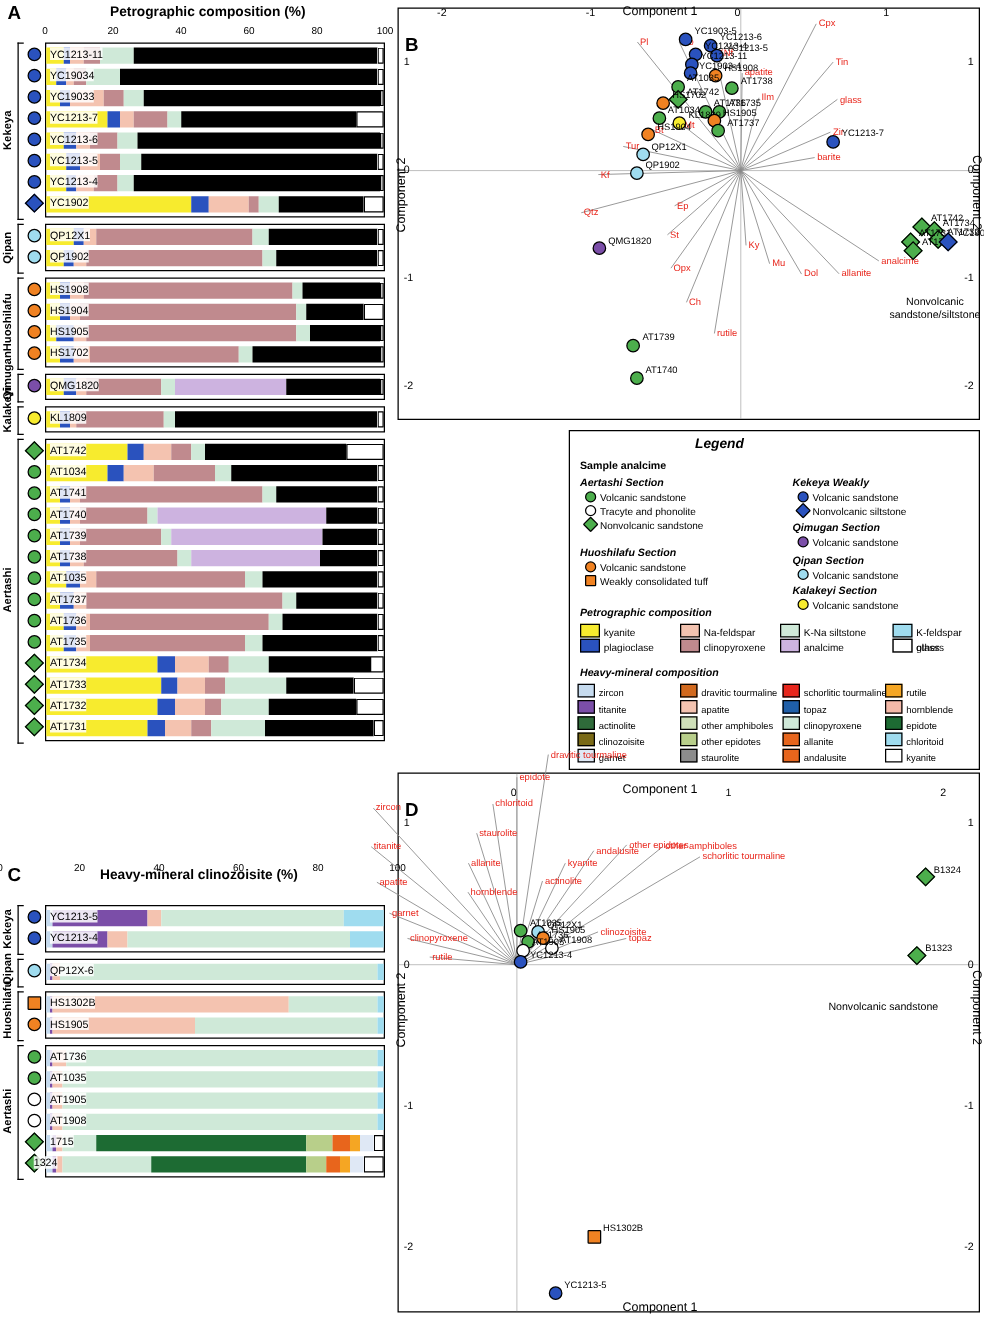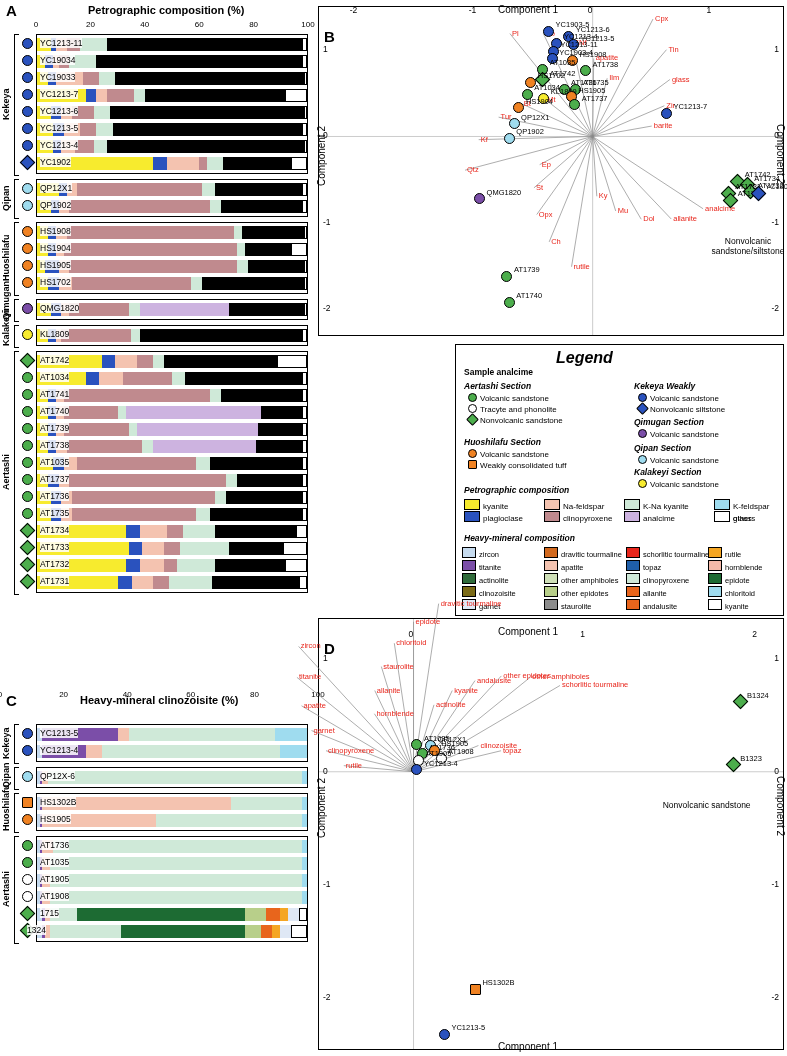--- a/index.html
+++ b/index.html
@@ -29,21 +29,21 @@
   #panelD{position:absolute;left:318px;top:618px;width:466px;height:432px;}
   .biplot{position:absolute;inset:0;border:1px solid #000;box-sizing:border-box;}
   .axlabel{position:absolute;font-size:10px;}
   .vlabel{position:absolute;font-size:10px;writing-mode:vertical-rl;}
   .vlabel.left{transform:rotate(180deg);}
   .ptlab{position:absolute;font-size:7.5px;white-space:nowrap;}
   .varlab{position:absolute;font-size:7.5px;color:#e8261c;white-space:nowrap;}
   .tickl{position:absolute;font-size:8.5px;}
   
   #legend{position:absolute;left:455px;top:344px;width:329px;height:272px;border:1px solid #000;background:#fff;box-sizing:border-box;}
-  .lg-title{font-size:16px;font-weight:bold;font-style:italic;}
+  .lg-title{font-size:11px;font-weight:bold;font-style:italic;}
   .lg-sec{font-size:8.5px;font-style:italic;font-weight:bold;}
   .lg-item{font-size:8px;}
   .swatch{display:inline-block;width:14px;height:9px;border:1px solid #000;vertical-align:-1px;margin-right:3px;}
   .lgmark{display:inline-block;width:9px;height:9px;border:1px solid #000;vertical-align:-1px;margin-right:3px;box-sizing:border-box;}
   svg{position:absolute;left:0;top:0;overflow:visible;}
 </style>
 </head>
 <body>
 
 <div id="panelA">
@@ -800,21 +800,21 @@
       <div class="lg-item" style="position:absolute;left:182px;top:84px;"><span class="lgmark m-circle" style="background: rgb(123, 78, 168); border-radius: 50%;"></span><span>Volcanic sandstone</span></div>
       <div class="lg-sec" style="position:absolute;left:178px;top:98px;">Qipan Section</div>
       <div class="lg-item" style="position:absolute;left:182px;top:110px;"><span class="lgmark m-circle" style="background: rgb(159, 220, 239); border-radius: 50%;"></span><span>Volcanic sandstone</span></div>
       <div class="lg-sec" style="position:absolute;left:178px;top:122px;">Kalakeyi Section</div>
       <div class="lg-item" style="position:absolute;left:182px;top:134px;"><span class="lgmark m-circle" style="background: rgb(247, 235, 46); border-radius: 50%;"></span><span>Volcanic sandstone</span></div>
     </div>
   <div class="lg-sec" style="position:absolute;left:8px;top:140px;">Petrographic composition</div>
   <div id="legend-petro">
       <div class="lg-item" style="position:absolute;left:8px;top:154px;"><span class="swatch" style="background: rgb(247, 235, 46);"></span><span>kyanite</span></div>
       <div class="lg-item" style="position:absolute;left:88px;top:154px;"><span class="swatch" style="background: rgb(244, 195, 176);"></span><span>Na-feldspar</span></div>
-      <div class="lg-item" style="position:absolute;left:168px;top:154px;"><span class="swatch" style="background: rgb(207, 233, 216);"></span><span>K-Na kyanite</span></div>
+      <div class="lg-item" style="position:absolute;left:168px;top:154px;"><span class="swatch" style="background: rgb(207, 233, 216);"></span><span>K-Na siltstone</span></div>
       <div class="lg-item" style="position:absolute;left:258px;top:154px;"><span class="swatch" style="background: rgb(159, 220, 239);"></span><span>K-feldspar</span></div>
       <div class="lg-item" style="position:absolute;left:8px;top:166px;"><span class="swatch" style="background: rgb(42, 82, 190);"></span><span>plagioclase</span></div>
       <div class="lg-item" style="position:absolute;left:88px;top:166px;"><span class="swatch" style="background: rgb(192, 138, 142);"></span><span>clinopyroxene</span></div>
       <div class="lg-item" style="position:absolute;left:168px;top:166px;"><span class="swatch" style="background: rgb(205, 179, 224);"></span><span>analcime</span></div>
       <div class="lg-item" style="position:absolute;left:258px;top:166px;"><span class="swatch" style="background: rgb(0, 0, 0);"></span><span>glass</span></div>
       <div class="lg-item" style="position:absolute;left:258px;top:166px;"><span class="swatch" style="background: rgb(255, 255, 255);"></span><span>others</span></div>
     </div>
   <div class="lg-sec" style="position:absolute;left:8px;top:188px;">Heavy-mineral composition</div>
   <div id="legend-heavy">
       <div class="lg-item" style="position:absolute;left:6px;top:202px;"><span class="swatch" style="background: rgb(198, 219, 239); width: 12px;"></span><span style="font-size: 7.5px;">zircon</span></div>

